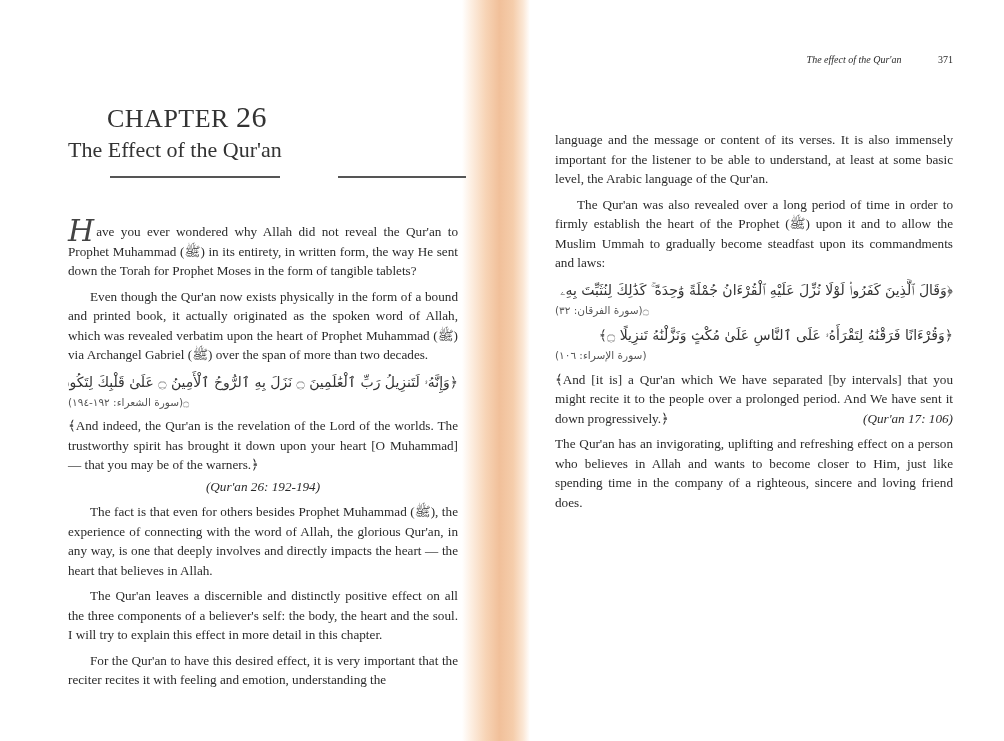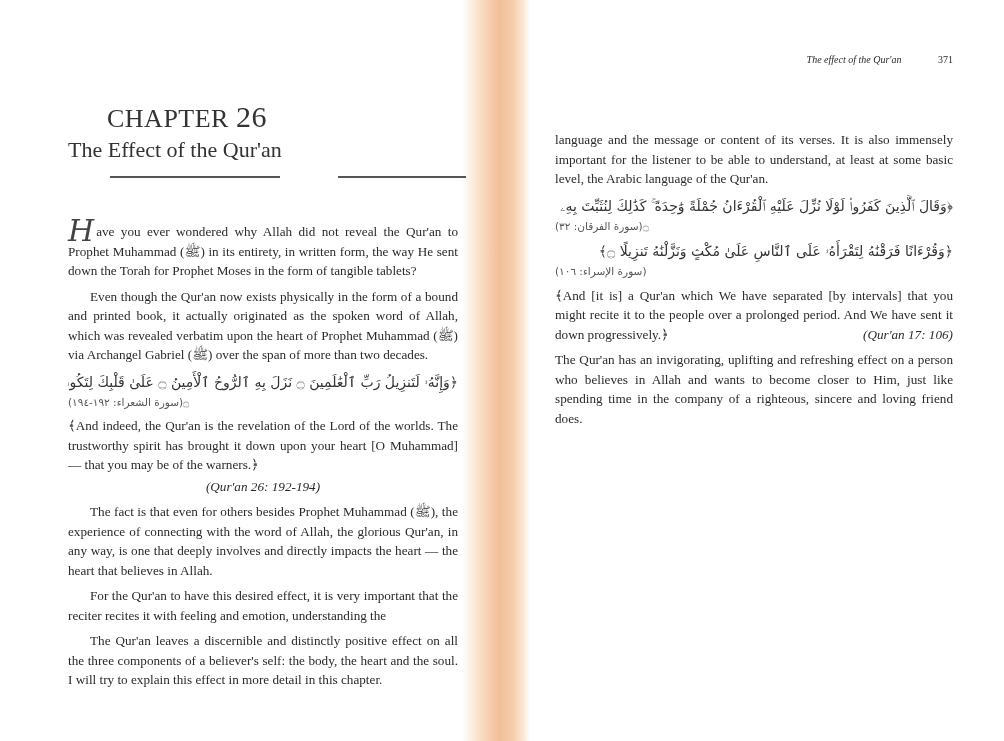--- a/index.html
+++ b/index.html
@@ -55,33 +55,34 @@
     <p><span class="dropcap">H</span><span>ave you ever wondered why Allah did not reveal the Qur'an to Prophet Muhammad (ﷺ) in its entirety, in written form, the way He sent down the Torah for Prophet Moses in the form of tangible tablets?</span></p>
     <p class="indent">Even though the Qur'an now exists physically in the form of a bound and printed book, it actually originated as the spoken word of Allah, which was revealed verbatim upon the heart of Prophet Muhammad (ﷺ) via Archangel Gabriel (ﷺ) over the span of more than two decades.</p>
     <div class="arabic">﴿وَإِنَّهُۥ لَتَنزِيلُ رَبِّ ٱلْعَٰلَمِينَ ۝ نَزَلَ بِهِ ٱلرُّوحُ ٱلْأَمِينُ ۝ عَلَىٰ قَلْبِكَ لِتَكُونَ مِنَ ٱلْمُنذِرِينَ ۝﴾</div>
     <div class="arabic-ref">
       <span>(سورة الشعراء: ١٩٢-١٩٤)</span>
       <span>۝</span>
     </div>
     <p>﴾And indeed, the Qur'an is the revelation of the Lord of the worlds. The trustworthy spirit has brought it down upon your heart [O Muhammad] — that you may be of the warners.﴿</p>
     <div class="citation">(Qur'an 26: 192-194)</div>
     <p class="indent">The fact is that even for others besides Prophet Muhammad (ﷺ), the experience of connecting with the word of Allah, the glorious Qur'an, in any way, is one that deeply involves and directly impacts the heart — the heart that believes in Allah.</p>
+    <p class="indent">The Qur'an leaves a discernible and distinctly positive effect on all the three components of a believer's self: the body, the heart and the soul. I will try to explain this effect in more detail in this chapter.</p>
     <p class="indent">For the Qur'an to have this desired effect, it is very important that the reciter recites it with feeling and emotion, understanding the</p>
-    <p class="indent">The Qur'an leaves a discernible and distinctly positive effect on all the three components of a believer's self: the body, the heart and the soul. I will try to explain this effect in more detail in this chapter.</p>
   </div>
 </div>
 
 <div class="page right-page">
   <div class="running-head">
     <span class="title">The effect of the Qur'an</span>
     <span>371</span>
   </div>
 
   <div class="text" style="top:98px; width:398px;margin-top:32px;">
     <p>language and the message or content of its verses. It is also immensely important for the listener to be able to understand, at least at some basic level, the Arabic language of the Qur'an.</p>
+    <p class="indent">The Qur'an was also revealed over a long period of time in order to firmly establish the heart of the Prophet (ﷺ) upon it and to allow the Muslim Ummah to gradually become steadfast upon its commandments and laws:</p>
     <div class="arabic">﴿وَقَالَ ٱلَّذِينَ كَفَرُوا۟ لَوْلَا نُزِّلَ عَلَيْهِ ٱلْقُرْءَانُ جُمْلَةً وَٰحِدَةً ۚ كَذَٰلِكَ لِنُثَبِّتَ بِهِۦ فُؤَادَكَ وَرَتَّلْنَٰهُ تَرْتِيلًا ۝﴾</div>
     <div class="arabic-ref">
       <span>(سورة الفرقان: ٣٢)</span>
       <span>۝</span>
     </div>
     <div class="arabic">﴿وَقُرْءَانًا فَرَقْنَٰهُ لِتَقْرَأَهُۥ عَلَى ٱلنَّاسِ عَلَىٰ مُكْثٍ وَنَزَّلْنَٰهُ تَنزِيلًا ۝﴾</div>
     <div class="arabic-ref">
       <span>(سورة الإسراء: ١٠٦)</span>
       <span></span>
     </div>

